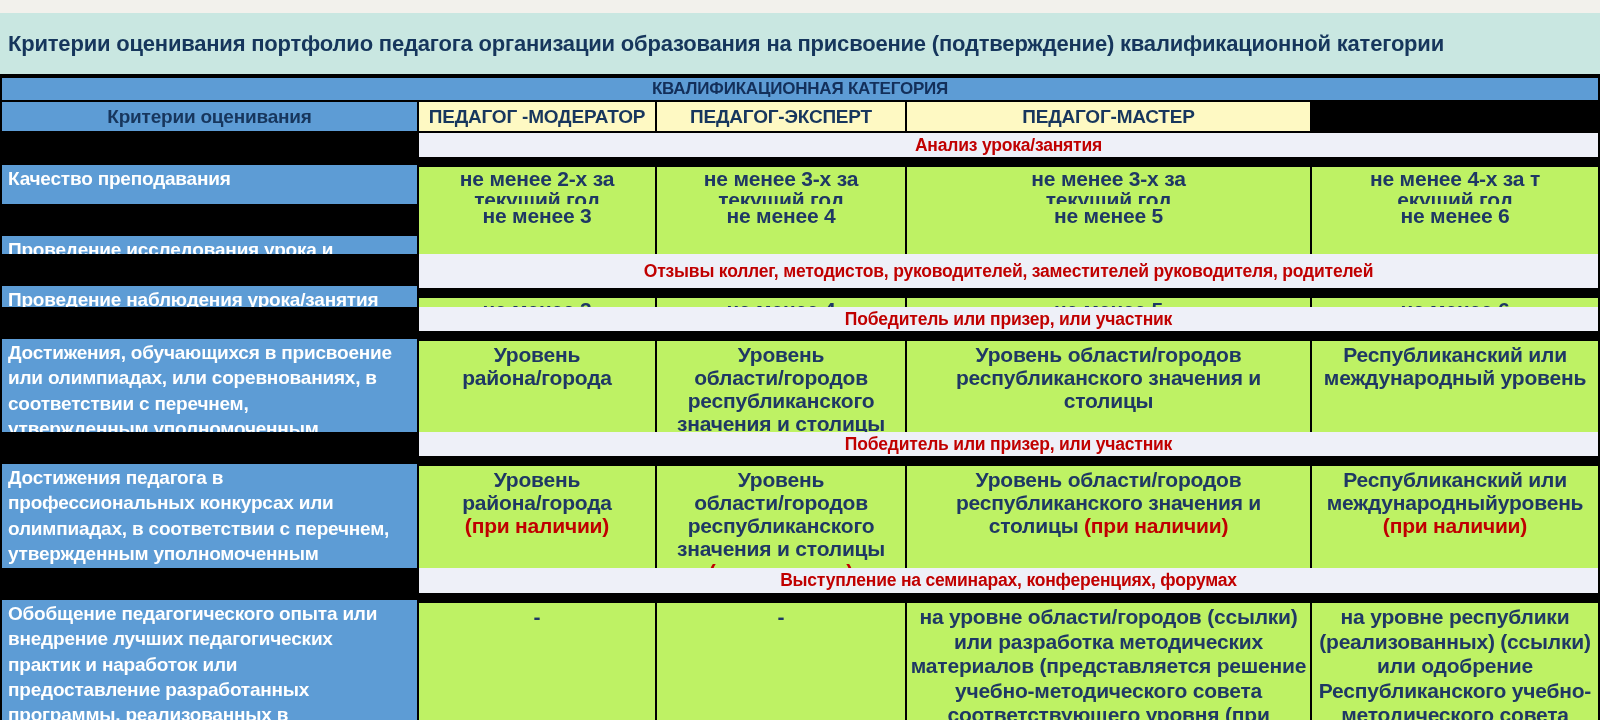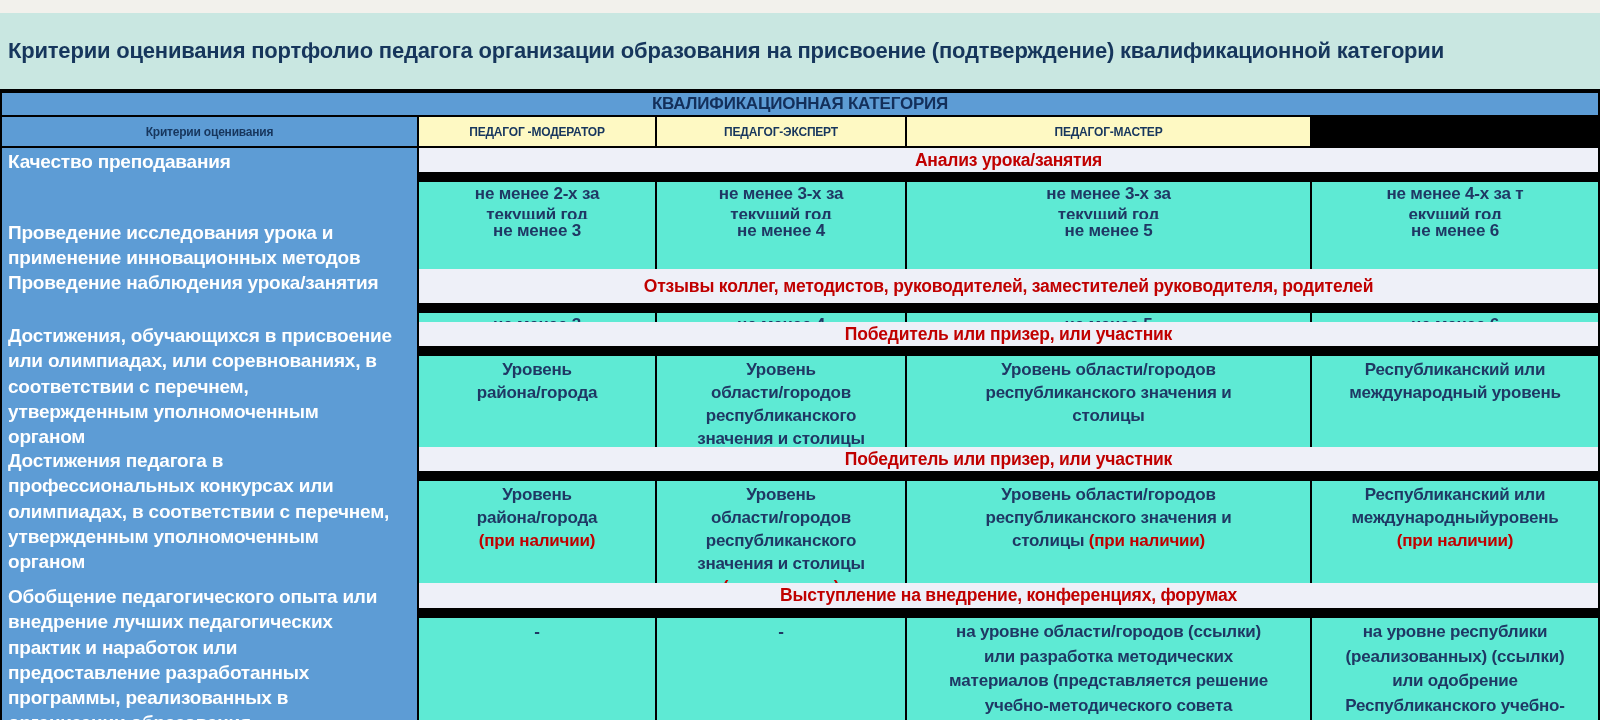--- a/index.html
+++ b/index.html
@@ -5,56 +5,57 @@
   html,body{margin:0;padding:0;}
   body{
     width:1600px;height:720px;overflow:hidden;
     background:#f2f1ec;
     font-family:"Liberation Sans","DejaVu Sans",sans-serif;
     font-weight:bold;
     letter-spacing:-0.2px;
   }
   .top-strip{height:13px;background:#f2f1ec;}
   .title-band{
-    height:76px;background:#c9e7e1;
+    height:61px;background:#c9e7e1;
     display:flex;align-items:center;
     padding:0 8px;box-sizing:border-box;
   }
   .page-title{font-size:22px;color:#16365c;white-space:nowrap;}
   .tbl{
     background:#000;
     border:2px solid #000;border-top-width:4px;
     display:flex;flex-direction:column;gap:2px;
   }
   .band{
     height:22px;background:#5d9cd5;color:#132f5a;
     display:flex;align-items:center;justify-content:center;
     font-size:17px;
   }
   .hdr{display:grid;grid-template-columns:415px 236px 248px 403px 1fr;gap:2px;height:29px;}
-  .hdr>div{display:flex;align-items:center;justify-content:center;font-size:12px;color:#17365d;text-align:center;}
+  .hdr>div{display:flex;align-items:center;justify-content:center;font-size:19px;color:#17365d;text-align:center;}
   .hc1{background:#5d9cd5;}
   .hcl{background:#fef9c3;}
   .crow{display:grid;grid-template-columns:415px 1fr;gap:2px;background:#000;}
   .crit{
     background:#5d9cd5;color:#ffffff;
     font-size:19px;line-height:1.33;
     padding:1px 4px 2px 6px;box-sizing:border-box;
     white-space:pre-line;
+    margin-top:32px;
   }
   .sub{display:flex;flex-direction:column;gap:10px;background:#000;}
   .mrg{
     background:#eef0f8;color:#c00000;
     display:flex;align-items:center;justify-content:center;
     font-size:17.5px;text-align:center;flex:0 0 auto;
   }
   .vals{flex:1;display:grid;grid-template-columns:236px 248px 403px 1fr;gap:2px;}
   .val{
-    background:#5eead4;color:#1f3864;
-    font-size:17px;line-height:23px;
+    background:#bef264;color:#1f3864;
+    font-size:21px;line-height:23px;
     text-align:center;padding-top:2px;box-sizing:border-box;
     white-space:pre-line;overflow:hidden;
   }
   .red{color:#c00000;}
   .rb{display:block;color:#c00000;}
   .rw0{height:69px;} .rw0 .mrg{height:24px;} .rw0 .val{line-height:21px;padding-top:1px;}
   .rw1{height:48px;} .rw1 .mrg{height:23px;} .rw1 .val{padding-top:0;}
   .rw2{height:51px;} .rw2 .mrg{height:34px;} .rw2 .val{padding-top:0;}
   .rw3{height:123px;} .rw3 .mrg{height:24px;}
   .rw4{height:134px;} .rw4 .mrg{height:24px;}
@@ -172,21 +173,21 @@
   </div>
 
   <div class="crow rw5">
     <div class="crit">Обобщение педагогического опыта или
 внедрение лучших педагогических
 практик и наработок или
 предоставление разработанных
 программы, реализованных в
 организации образования</div>
     <div class="sub">
-      <div class="mrg">Выступление на внедрение, конференциях, форумах</div>
+      <div class="mrg">Выступление на семинарах, конференциях, форумах</div>
       <div class="vals">
         <div class="val"><span>-</span> <span class="red"></span><span class="rb"></span></div>
         <div class="val"><span>-</span> <span class="red"></span><span class="rb"></span></div>
         <div class="val"><span>на уровне области/городов (ссылки)
 или разработка методических
 материалов (представляется решение
 учебно-методического совета
 соответствующего уровня (при</span> <span class="red"></span><span class="rb"></span></div>
         <div class="val"><span>на уровне республики
 (реализованных) (ссылки)

